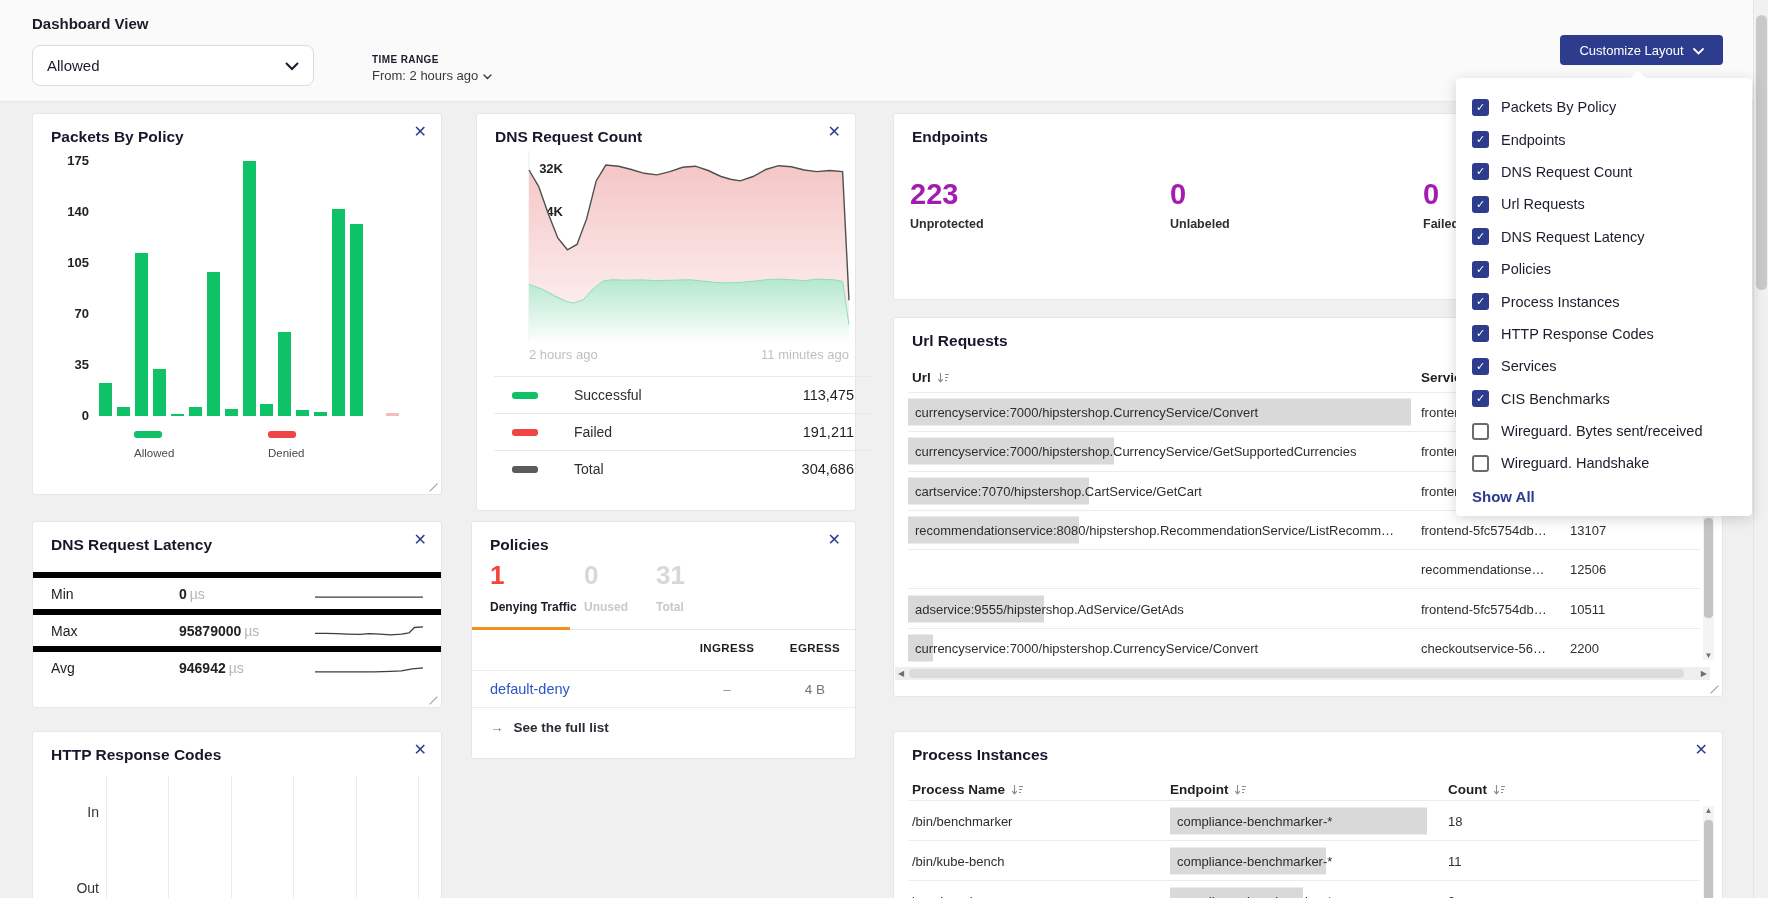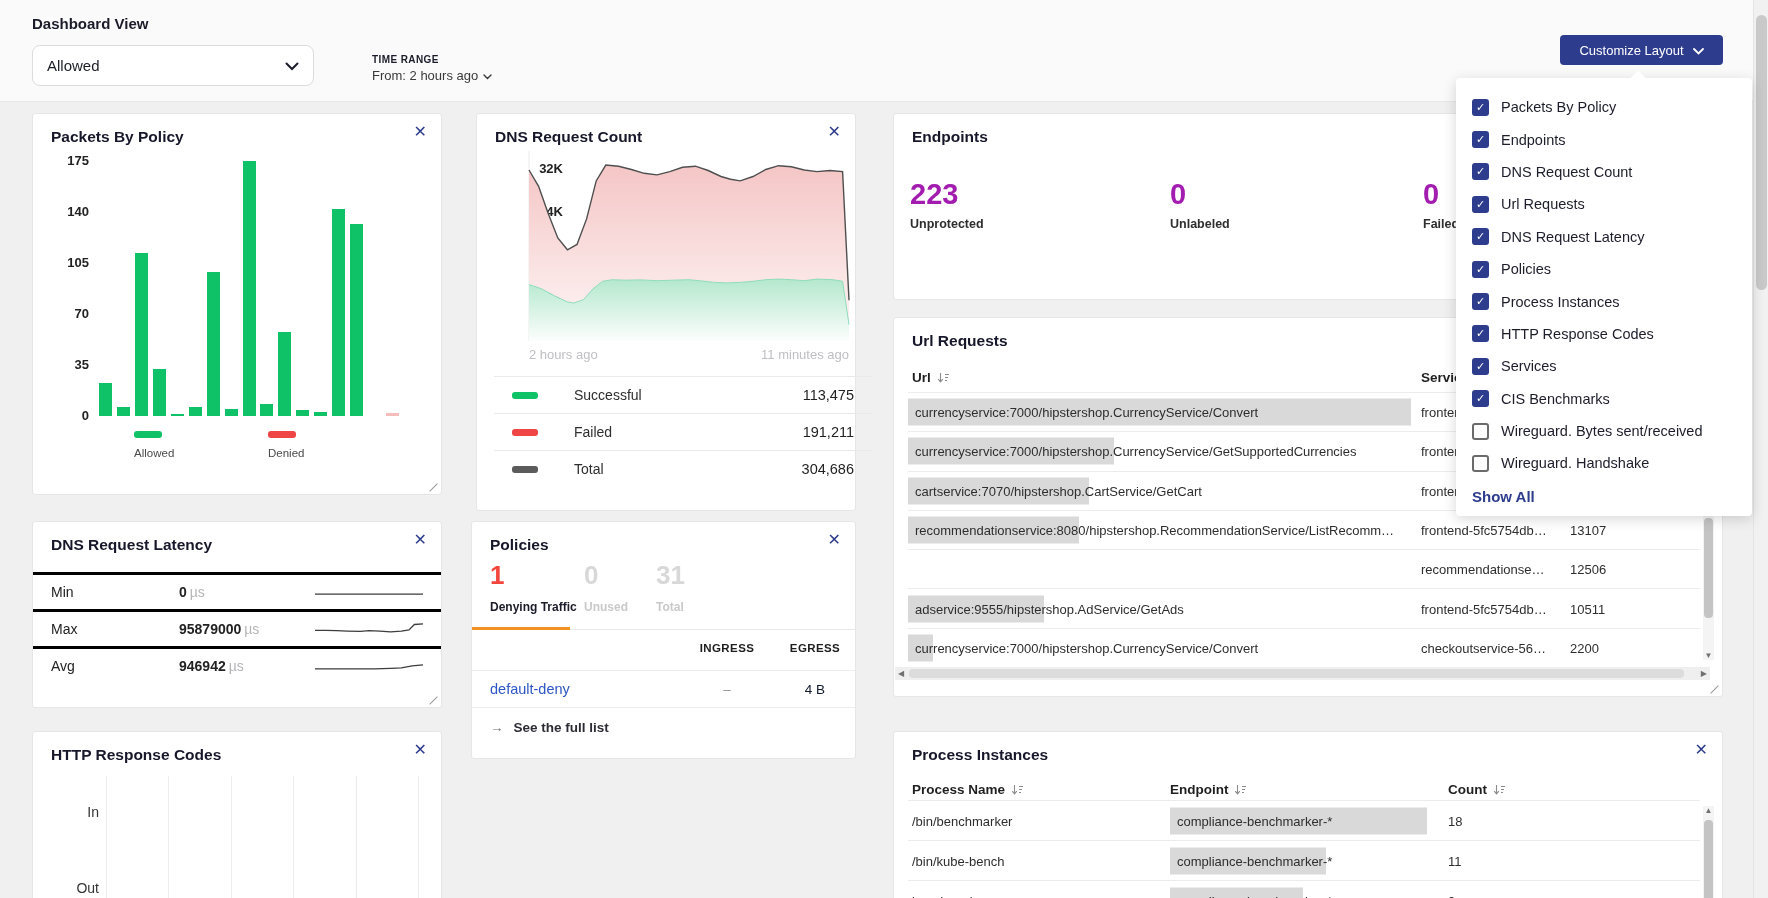--- a/index.html
+++ b/index.html
@@ -67,41 +67,41 @@
   .vthumb { position: absolute; left: 1px; width: 9px; background: #c4c4c4; border-radius: 4px; }
   .varrow { position: absolute; left: 1px; width: 9px; font-size: 8px; color: #707070; text-align: center; }
   .hscroll { position: absolute; height: 13px; background: #efefef; }
   .hthumb { position: absolute; top: 2px; height: 9px; background: #dcdcdc; border-radius: 4px; }
   .harrow { position: absolute; top: 2px; font-size: 8px; color: #707070; }
   .page-scrollbar { position: absolute; right: 0; top: 0; width: 15px; height: 898px; background: #f1f1f1; border-left: 1px solid #e4e4e4; }
   .page-thumb { position: absolute; left: 2px; top: 15px; width: 11px; height: 275px; background: #c9c9c9; border-radius: 6px; }
 
   
   #latency-rows { position: absolute; left: 0; top: 50px; width: 100%; }
-  .lat-row { position: relative; height: 37px; border-top: 3px solid #000000; text-align: center; }
+  .lat-row { position: relative; height: 37px; border-top: 6px solid #000000; text-align: center; }
   .lat-label { position: absolute; left: 18px; top: 50%; transform: translateY(-50%); font-size: 14px; color: #222; }
   .lat-value { position: absolute; left: 146px; top: 50%; transform: translateY(-50%); font-size: 14px; font-weight: 600; color: #222; }
   .lat-unit { font-weight: 400; color: #b5b5b8; margin-left: 3px; }
   .lat-spark { position: absolute; right: 16px; top: 5px; }
 
   
   .pol-stat { position: absolute; top: 38px; }
   .pol-stat .stat-value { font-size: 26px; font-weight: bold; color: #d8d8d8; }
   .pol-stat .stat-label { margin-top: 9px; font-size: 12px; font-weight: bold; color: #c9c9c9; white-space: nowrap; }
   .pol-stat.active .stat-value { color: #f2463d; }
   .pol-stat.active .stat-label { color: #1b1b29; }
   .pol-tab-underline { position: absolute; left: 0; top: 105px; width: 98px; height: 3px; background: #f09122; z-index: 2; }
   .pol-sep { position: absolute; left: 0; top: 107px; width: 100%; height: 1px; background: #e8e8ea; }
   .pol-head { position: absolute; top: 120px; width: 100%; font-size: 11.5px; font-weight: bold; letter-spacing: .4px; color: #1d1d1d; }
   .pol-col-ing { position: absolute; left: 207px; width: 96px; text-align: center; }
   .pol-col-egr { position: absolute; left: 301px; width: 84px; text-align: center; }
   .pol-row { position: absolute; top: 148px; left: 0; width: 100%; height: 38px; border-top: 1px solid #ececee; border-bottom: 1px solid #ececee; cursor: pointer; }
   .pol-row .pname { position: absolute; left: 18px; top: 50%; transform: translateY(-50%); font-size: 14.5px; color: #2d55c4; cursor: pointer; }
   .pol-row .ping { color: #8f8f8f; font-size: 13.5px; top: 50%; transform: translateY(-50%); }
-  .pol-row .pegr { color: #0f172a; font-size: 13.5px; top: 50%; transform: translateY(-50%); }
+  .pol-row .pegr { color: #737373; font-size: 13.5px; top: 50%; transform: translateY(-50%); }
   .pol-footer { position: absolute; left: 18px; top: 198px; font-size: 13.5px; color: #2c2c34; font-weight: 600; cursor: pointer; display: flex; gap: 10px; align-items: center; }
   .pol-footer .arrow { color: #6d6d6d; font-weight: 400; }
 
   
   .http-grid { position: absolute; left: 73px; top: 44px; width: 330px; height: 220px;
     background-image: repeating-linear-gradient(to right, #ececec 0 1px, transparent 1px 62.5px); }
   .http-row-label { position: absolute; left: 24px; width: 42px; text-align: right; font-size: 14px; color: #333; }
 
   
   .menu-panel { position: absolute; left: 1456px; top: 78px; width: 296px; height: 438px; background: #fff; border-radius: 4px; box-shadow: 0 3px 14px rgba(0,0,0,.16); z-index: 50; padding: 13px 16px; }

